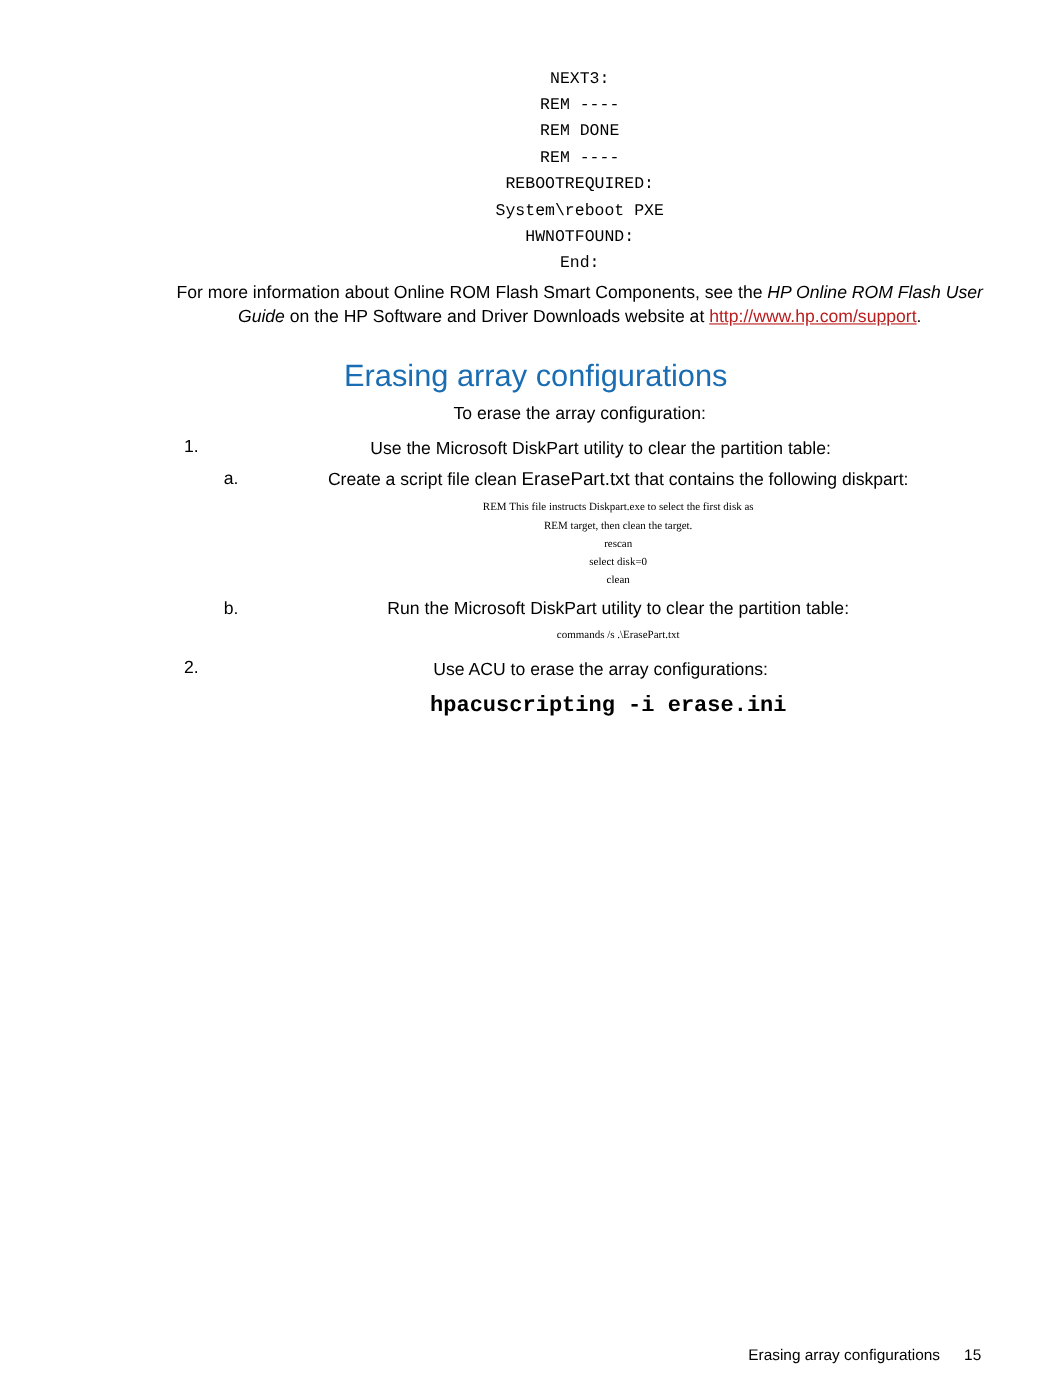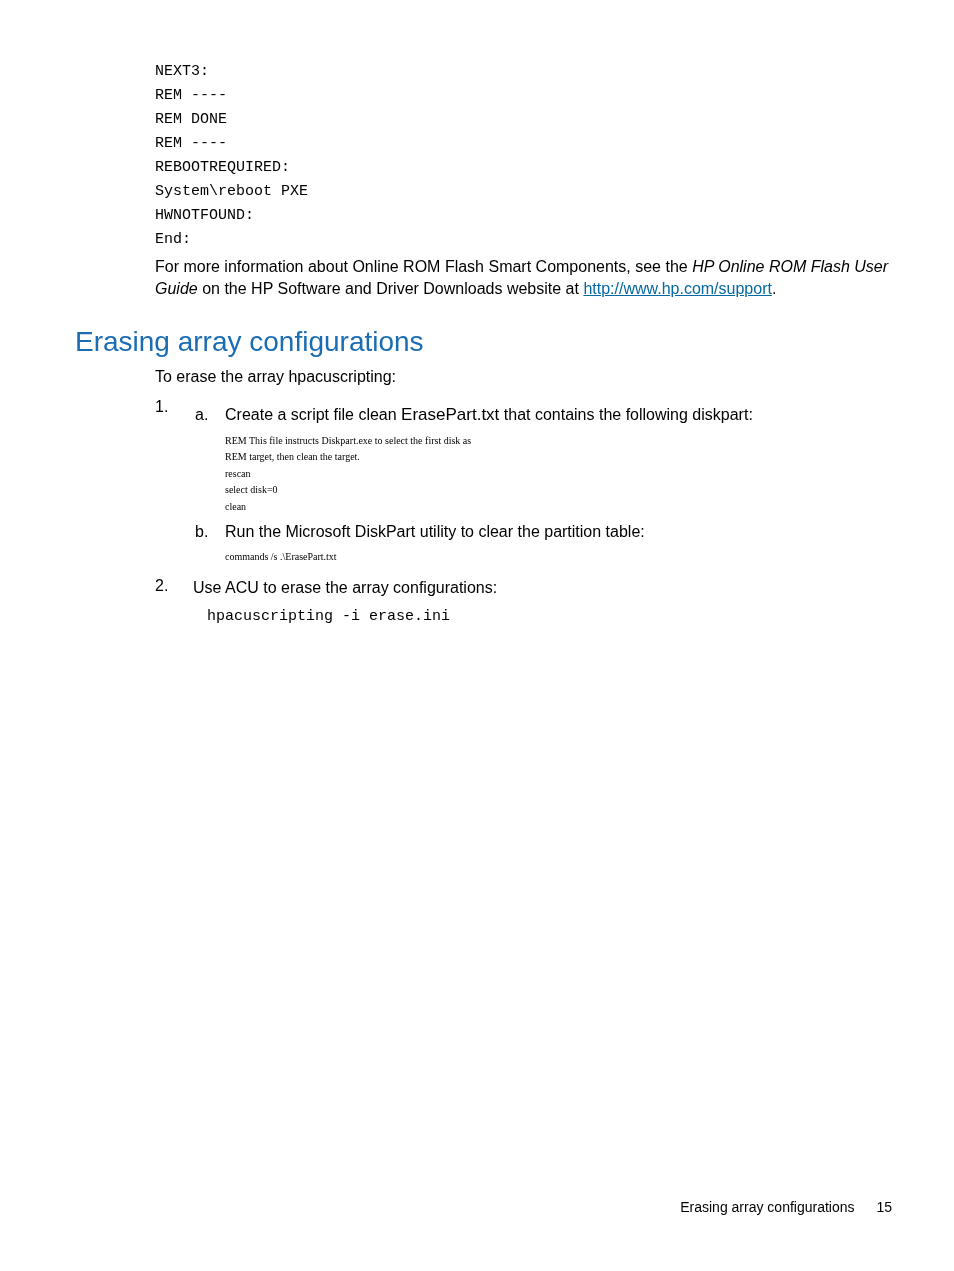--- a/index.html
+++ b/index.html
@@ -12,40 +12,41 @@
     width: 954px;
     height: 1271px;
     position: relative;
     box-sizing: border-box;
   }
   .page {
     padding: 60px 55px 40px 75px;
     box-sizing: border-box;
     height: 100%;
     position: relative;
+    text-align: center;
   }
   .code-block {
     font-family: "Courier New", Courier, monospace;
     font-size: 15px;
     line-height: 1.6;
     margin-left: 80px;
     margin-bottom: 4px;
     white-space: pre;
   }
   .para {
     font-size: 16px;
     line-height: 1.35;
     margin-left: 80px;
     margin-bottom: 10px;
   }
   .para .italic {
     font-style: italic;
   }
   .para a.link {
-    color: #0369a1;
+    color: #b91c1c;
     text-decoration: underline;
   }
   h2.section-head {
     color: #1a6db3;
     font-weight: normal;
     font-size: 28px;
     margin: 28px 0 8px 0;
     line-height: 1.1;
   }
   .ol-top {
@@ -87,29 +88,30 @@
   }
   .code-nested {
     font-family: Liberation Serif, serif;
     font-size: 10px;
     line-height: 1.65;
     margin-top: 6px;
     white-space: pre;
   }
   .code-nested2 {
     font-family: "Courier New", Courier, monospace;
-    font-size: 15px;
+    font-size: 20px;
     line-height: 1.6;
     margin-top: 6px;
     margin-left: 14px;
     white-space: pre;
+    font-weight: bold;
   }
   .footer {
     position: absolute;
-    bottom: 56px;
+    bottom: 32px;
     right: 62px;
     font-size: 14px;
   }
   .footer .page-num {
     margin-left: 18px;
   }
 </style>
 </head>
 <body>
 
@@ -124,27 +126,28 @@
 HWNOTFOUND:
 End:</div>
 
   <div class="para">
     <span>For more information about Online ROM Flash Smart Components, see the </span><span class="italic">HP Online ROM Flash User Guide</span><span> on the HP Software and Driver Downloads website at </span><a class="link">http://www.hp.com/support</a><span>.</span>
   </div>
 
   <h2 class="section-head">Erasing array configurations</h2>
 
 
-  <div class="para">To erase the array hpacuscripting:</div>
+  <div class="para">To erase the array configuration:</div>
 
   <div class="ol-top">
 
     <div class="ol-item">
       <div class="ol-marker">1.</div>
       <div class="ol-content">
+        <span>Use the Microsoft DiskPart utility to clear the partition table:</span>
 
         <div class="sub-ol-item">
           <div class="sub-ol-marker">a.</div>
           <div class="sub-ol-content">
             <span>Create a script file clean </span><span class="inline-code">ErasePart.txt</span><span> that contains the following diskpart:</span>
             <div class="code-nested">REM This file instructs Diskpart.exe to select the first disk as
 REM target, then clean the target.
 rescan
 select disk=0
 clean</div>

